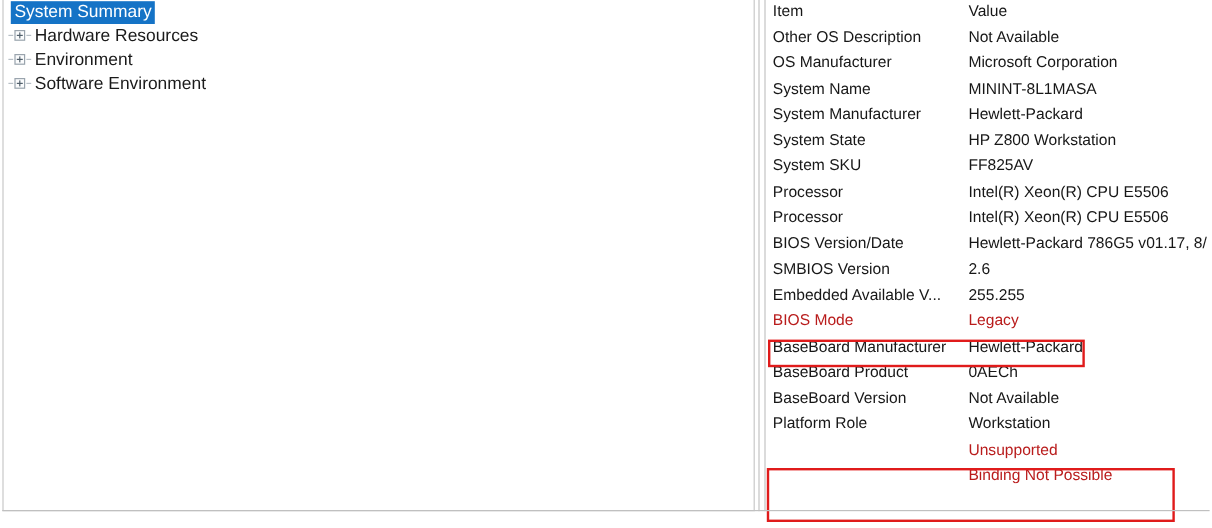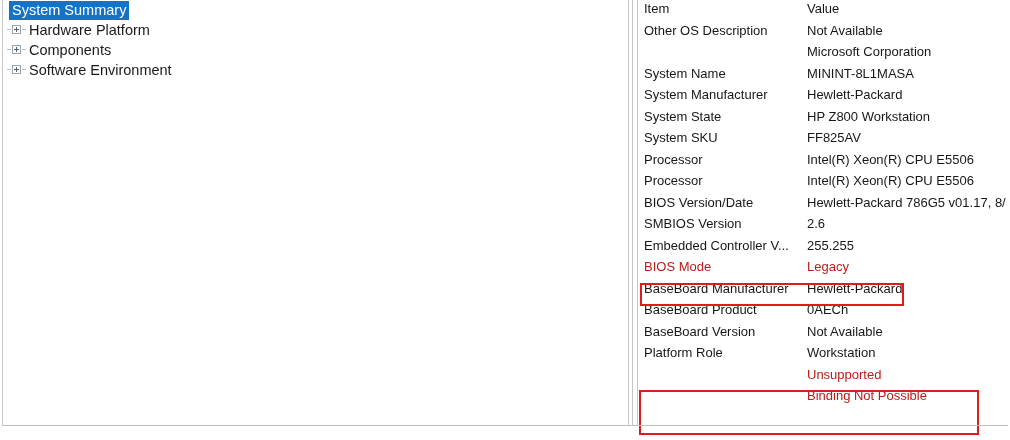--- a/index.html
+++ b/index.html
@@ -182,28 +182,28 @@
   <div id="tree-pane">
 
     <div class="tree-row root">
       <span class="sel-label">System Summary</span>
     </div>
 
     <div class="tree-row child">
       <span class="exp-stub-l"></span>
       <span class="expander"></span>
       <span class="exp-stub-r"></span>
-      <span>Hardware Platform</span>
+      <span>Hardware Resources</span>
     </div>
 
     <div class="tree-row child">
       <span class="exp-stub-l"></span>
       <span class="expander"></span>
       <span class="exp-stub-r"></span>
-      <span>Components</span>
+      <span>Environment</span>
     </div>
 
     <div class="tree-row child">
       <span class="exp-stub-l"></span>
       <span class="expander"></span>
       <span class="exp-stub-r"></span>
       <span>Software Environment</span>
     </div>
 
   </div>
@@ -215,20 +215,21 @@
     <div class="list-row">
       <span class="cell-item">Item</span>
       <span class="cell-value">Value</span>
     </div>
 
     <div class="list-row">
       <span class="cell-item">Other OS Description</span>
       <span class="cell-value">Not Available</span>
     </div>
     <div class="list-row">
+      <span class="cell-item">OS Manufacturer</span>
       <span class="cell-value">Microsoft Corporation</span>
     </div>
     <div class="list-row">
       <span class="cell-item">System Name</span>
       <span class="cell-value">MININT-8L1MASA</span>
     </div>
     <div class="list-row">
       <span class="cell-item">System Manufacturer</span>
       <span class="cell-value">Hewlett-Packard</span>
     </div>
@@ -250,21 +251,21 @@
     </div>
     <div class="list-row">
       <span class="cell-item">BIOS Version/Date</span>
       <span class="cell-value">Hewlett-Packard 786G5 v01.17, 8/</span>
     </div>
     <div class="list-row">
       <span class="cell-item">SMBIOS Version</span>
       <span class="cell-value">2.6</span>
     </div>
     <div class="list-row">
-      <span class="cell-item">Embedded Controller V...</span>
+      <span class="cell-item">Embedded Available V...</span>
       <span class="cell-value">255.255</span>
     </div>
     <div class="list-row flagged">
       <span class="cell-item">BIOS Mode</span>
       <span class="cell-value">Legacy</span>
     </div>
     <div class="list-row">
       <span class="cell-item">BaseBoard Manufacturer</span>
       <span class="cell-value">Hewlett-Packard</span>
     </div>

